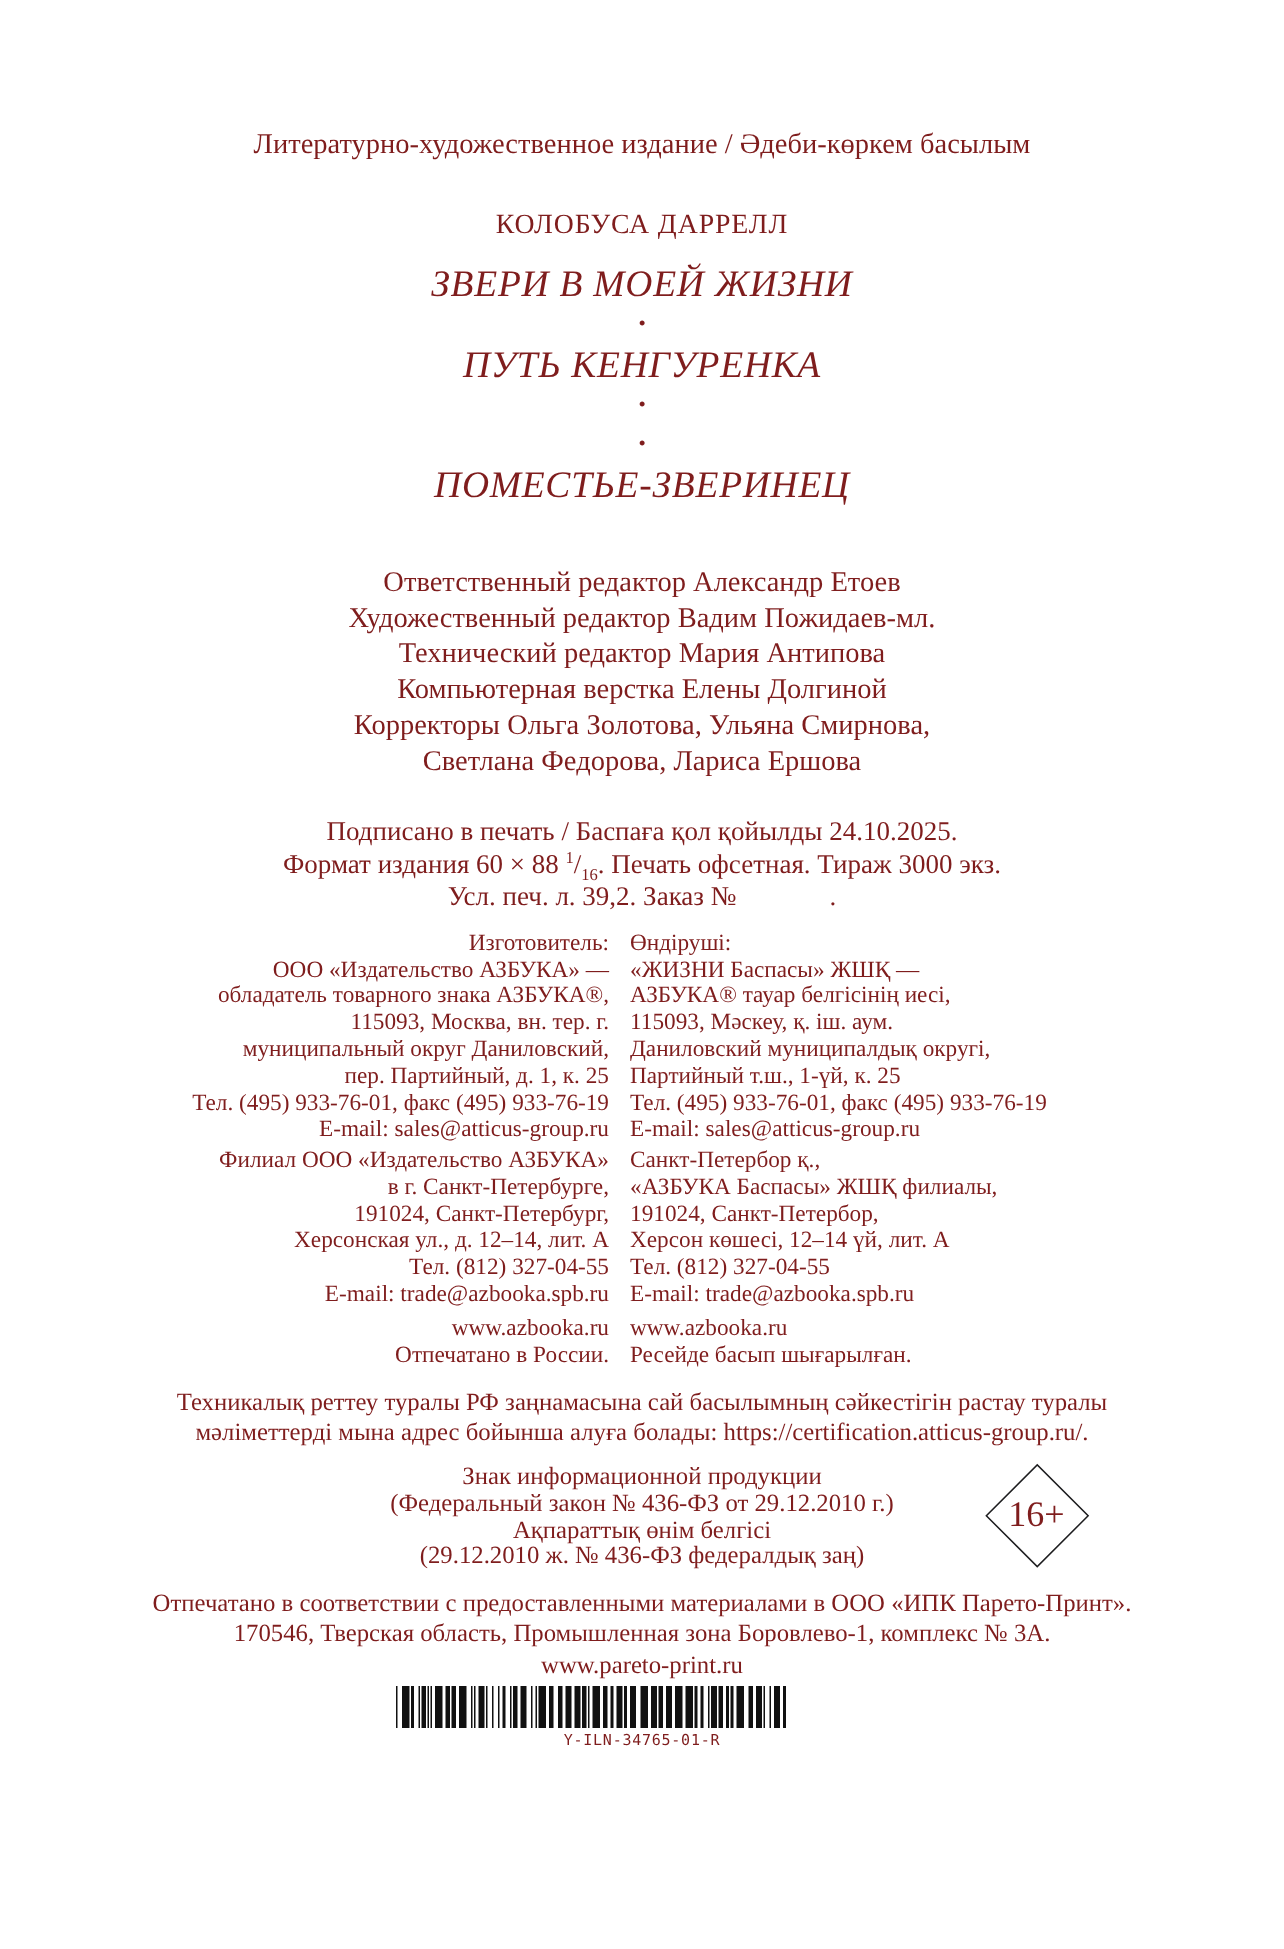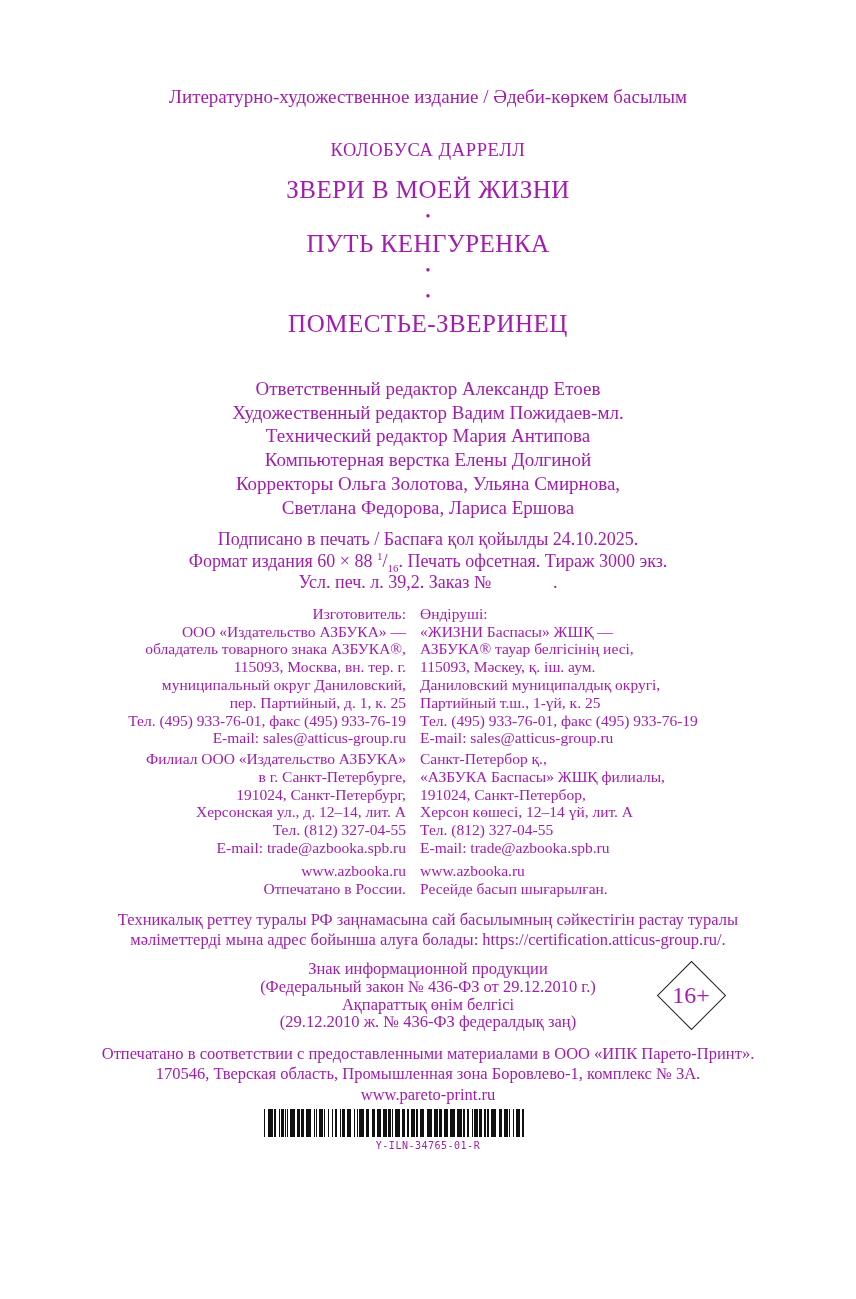--- a/index.html
+++ b/index.html
@@ -2,38 +2,38 @@
 <html><head>
 <meta charset="utf-8">
 <style>
   html, body { margin: 0; padding: 0; background: #ffffff; }
   .page {
     position: relative;
     width: 688px;
     height: 1299px;
     margin: 0 auto;
     background: #ffffff;
-    color: #a21caf;
+    color: #7f1d1d;
     font-family: "Liberation Serif", "DejaVu Serif", serif;
     overflow: hidden;
   }
   .center { text-align: center; }
 
   .edition-label { padding-top: 86px; font-size: 19px; line-height: 22px; }
 
   .author { margin-top: 31px; font-size: 18.5px; line-height: 22px; letter-spacing: 0.6px; }
 
-  .titles { margin-top: 15px; }
+  .titles { margin-top: 15px; font-style: italic; }
   .book-title { font-size: 25px; line-height: 28px; letter-spacing: 0.5px; }
   .sep-bullet { font-size: 14px; line-height: 26px; }
 
   .credits { margin-top: 39px; font-size: 19px; line-height: 23.7px; }
   .credits div { white-space: pre; }
 
-  .print-info { margin-top: 10px; font-size: 18px; line-height: 21.5px; }
+  .print-info { margin-top: 25px; font-size: 18px; line-height: 21.5px; }
   .print-info sup { font-size: 11px; line-height: 0; }
   .print-info sub { font-size: 11px; line-height: 0; }
   .order-gap { display: inline-block; width: 62px; }
 
   .columns {
     width: 648px;
     margin: 11px auto 0;
     display: grid;
     grid-template-columns: 302px 332px;
     column-gap: 14px;

